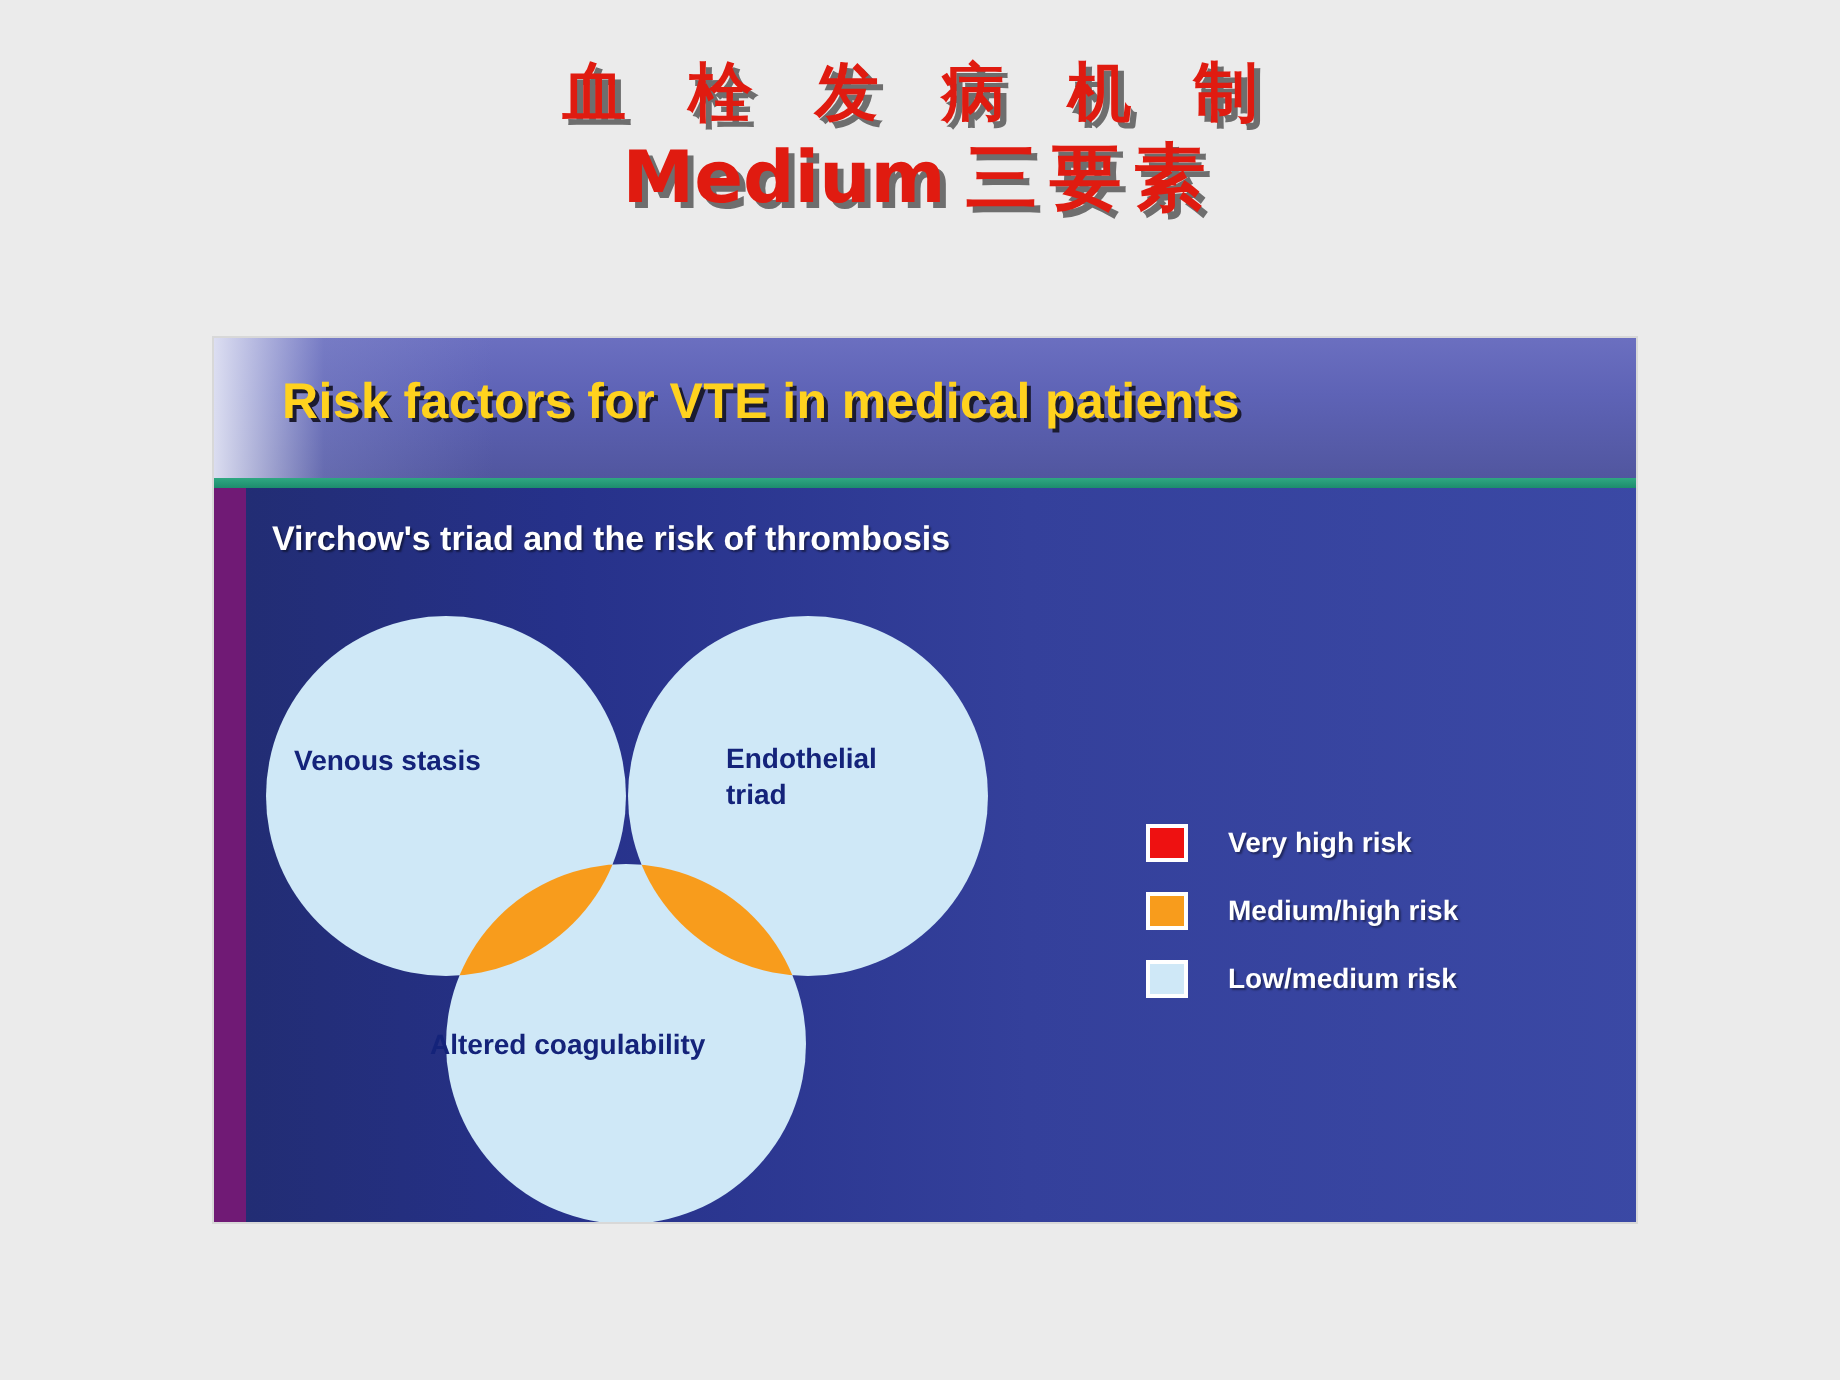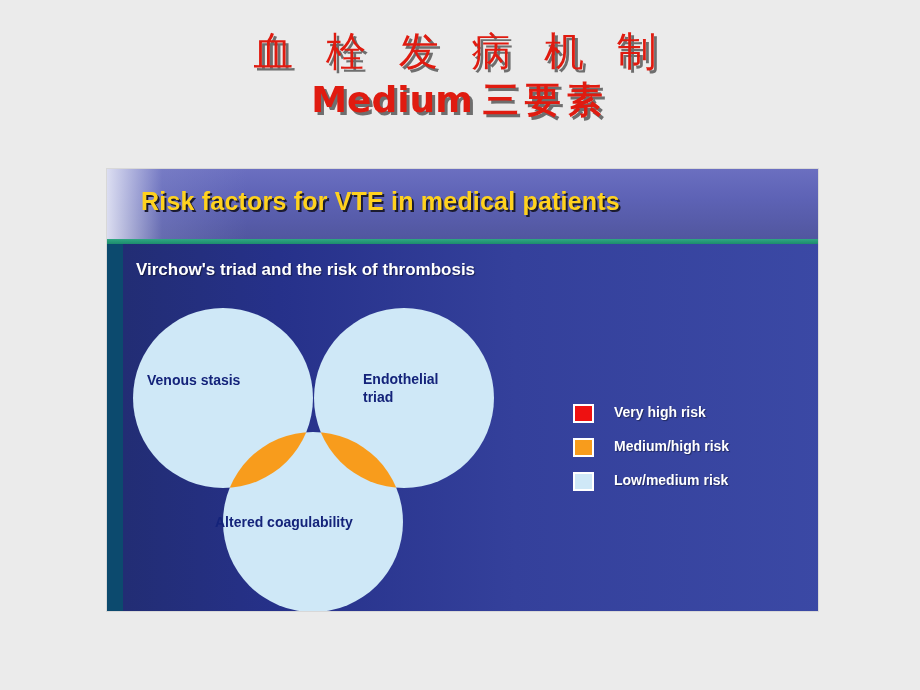--- a/index.html
+++ b/index.html
@@ -20,22 +20,22 @@
     position: absolute;
     left: 0;
     top: 26px;
     width: 920px;
     text-align: center;
     user-select: none;
   }
   #page-title .line1 {
     display: block;
     font-family: "DejaVu Sans", "Liberation Sans", sans-serif;
-    font-size: 40px;
-    font-weight: normal;
+    font-size: 32px;
+    font-weight: bold;
     letter-spacing: 10px;
     color: #e01b10;
     text-shadow: 3px 3px 0 #6e6e6e;
     line-height: 1.25;
   }
   #page-title .line2 {
     display: block;
     font-family: "DejaVu Sans", "Liberation Sans", sans-serif;
     font-size: 36px;
     font-weight: bold;
@@ -49,21 +49,21 @@
     margin-left: 10px;
   }
 
   
   #slide {
     position: absolute;
     left: 107px;
     top: 169px;
     width: 711px;
     height: 442px;
-    background: #0c4a6e;
+    background: #701a75;
     box-shadow: 0 0 0 1px #d8d8d8;
     overflow: hidden;
   }
 
   
   #slide-header {
     position: absolute;
     left: 0;
     top: 0;
     width: 711px;
@@ -136,21 +136,21 @@
 
   
   #legend {
     position: absolute;
     left: 450px;
     top: 160px;
     width: 250px;
   }
   .legend-row {
     display: flex;
-    align-items: flex-start;
+    align-items: center;
     height: 34px;
   }
   .legend-swatch {
     width: 21px;
     height: 19px;
     border: 2px solid #ffffff;
     box-sizing: border-box;
     flex: 0 0 auto;
   }
   .legend-text {

